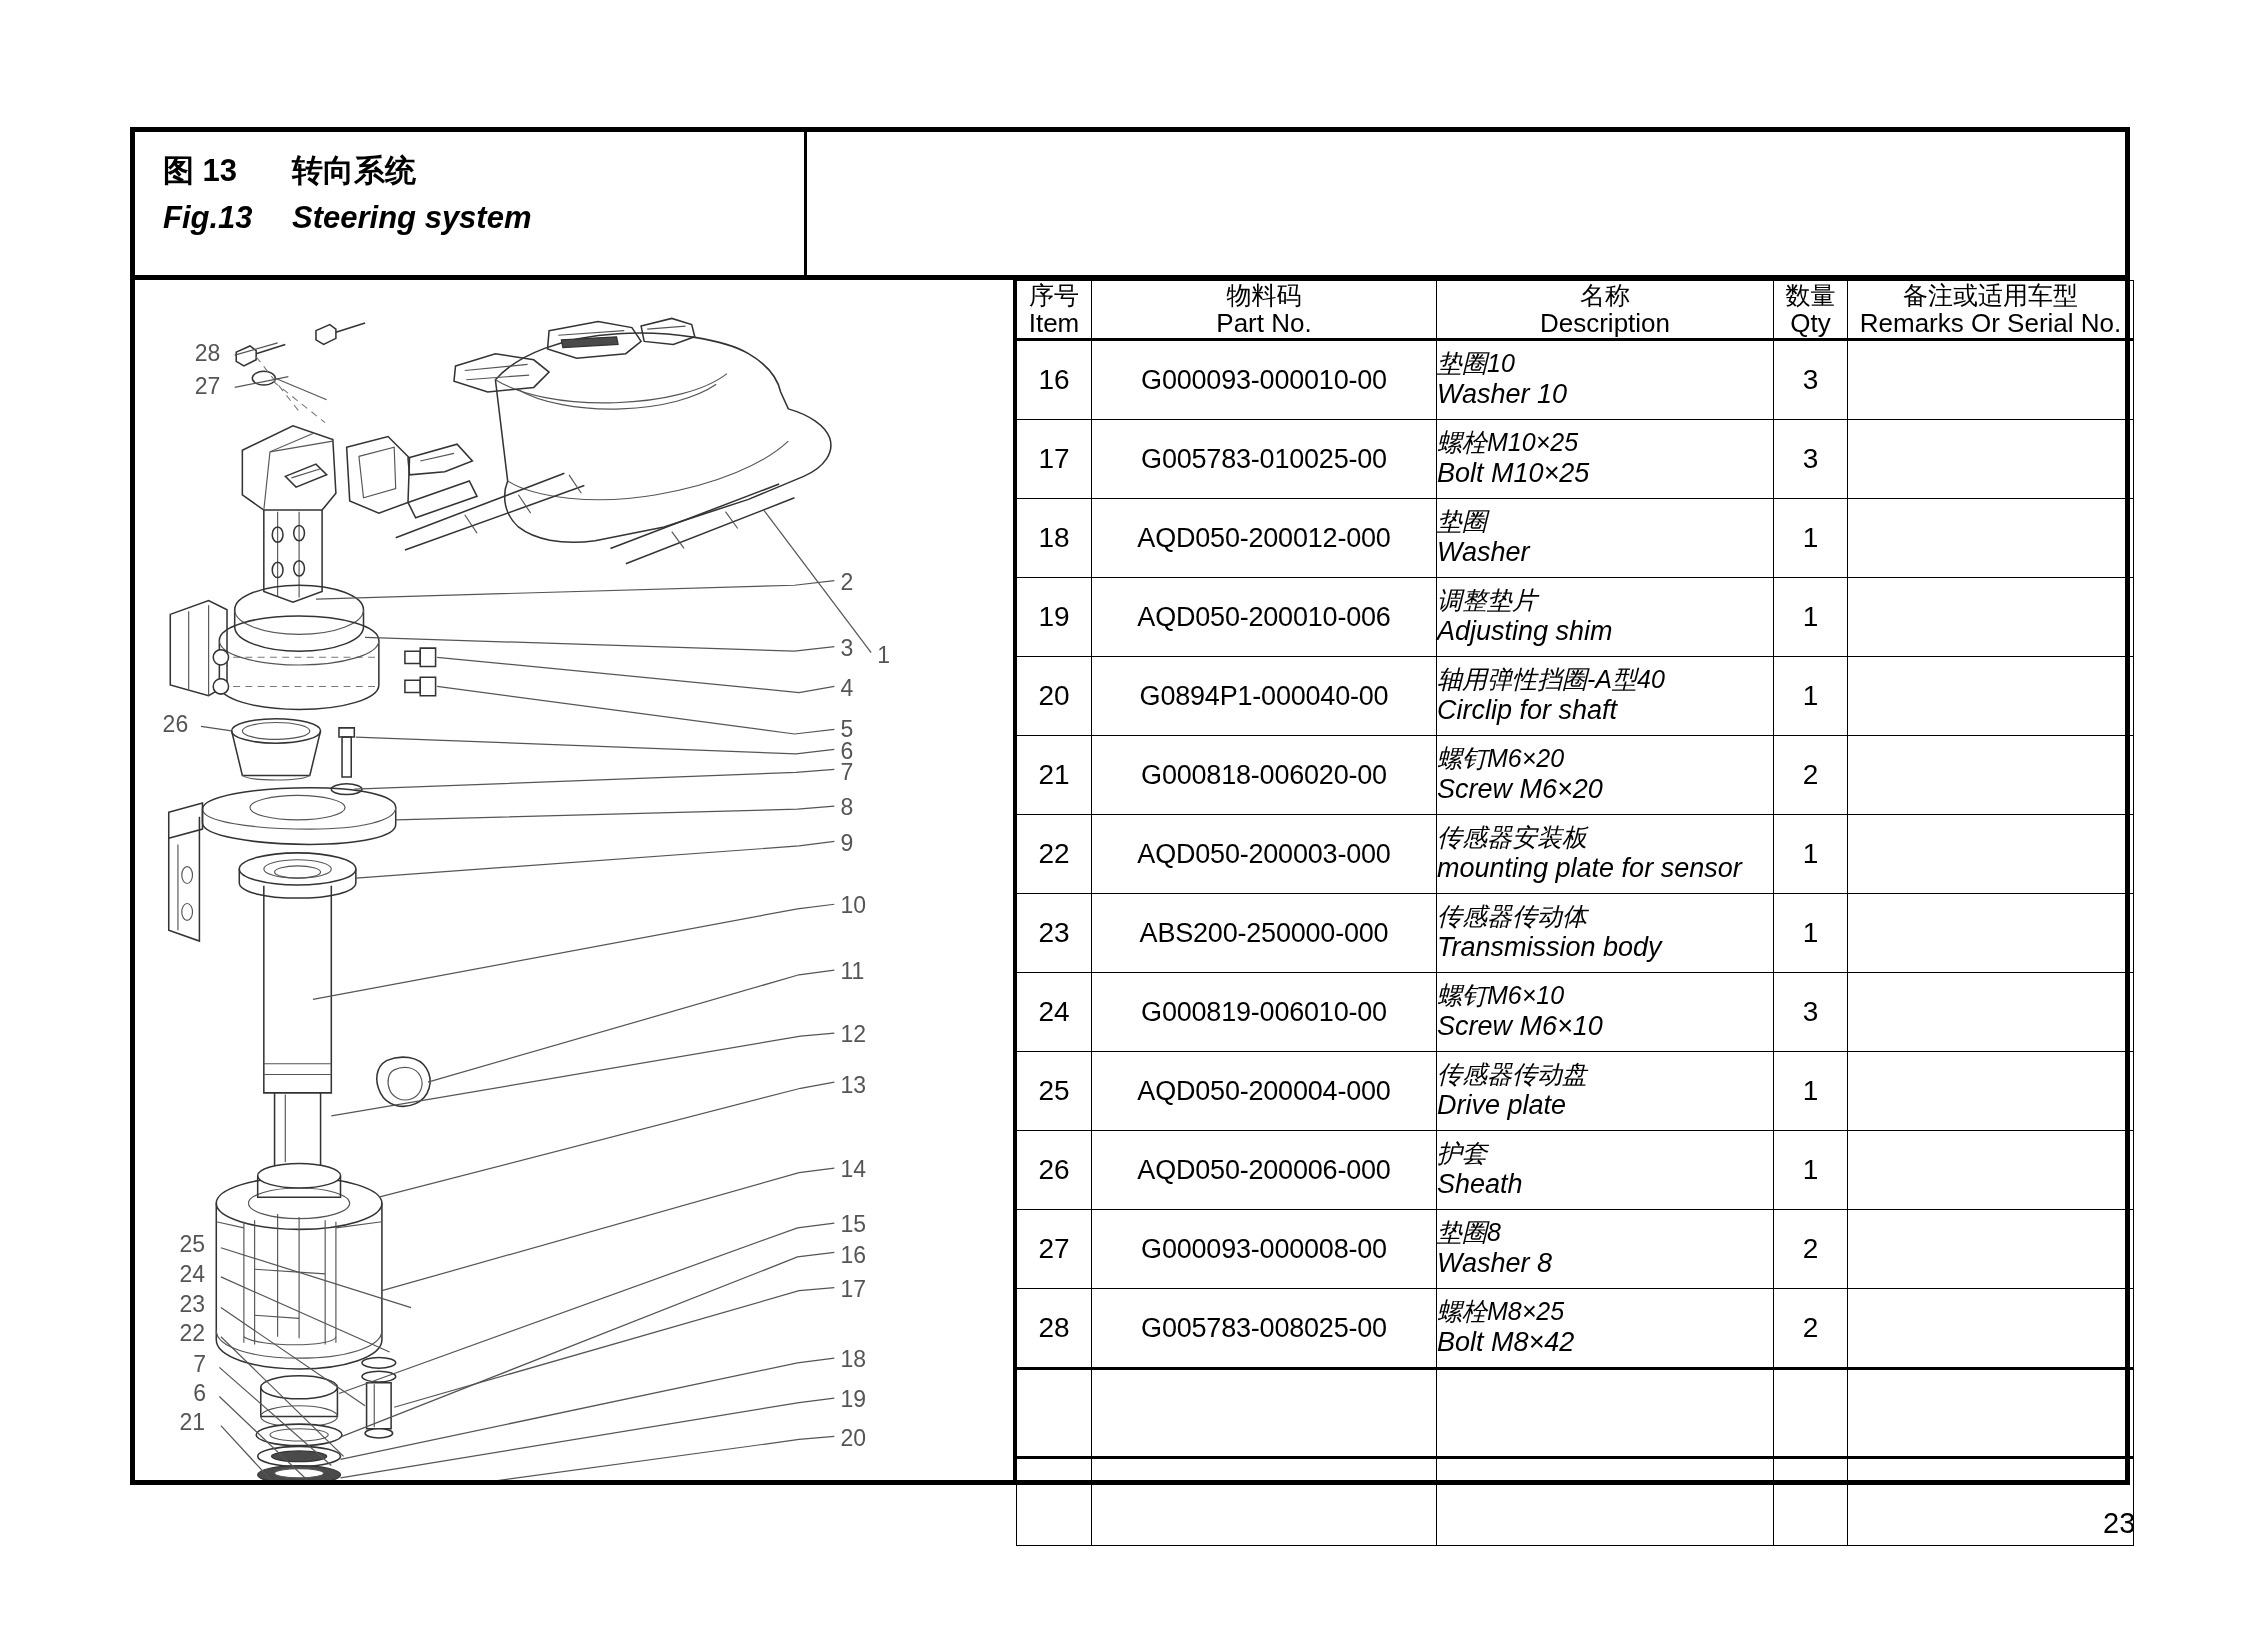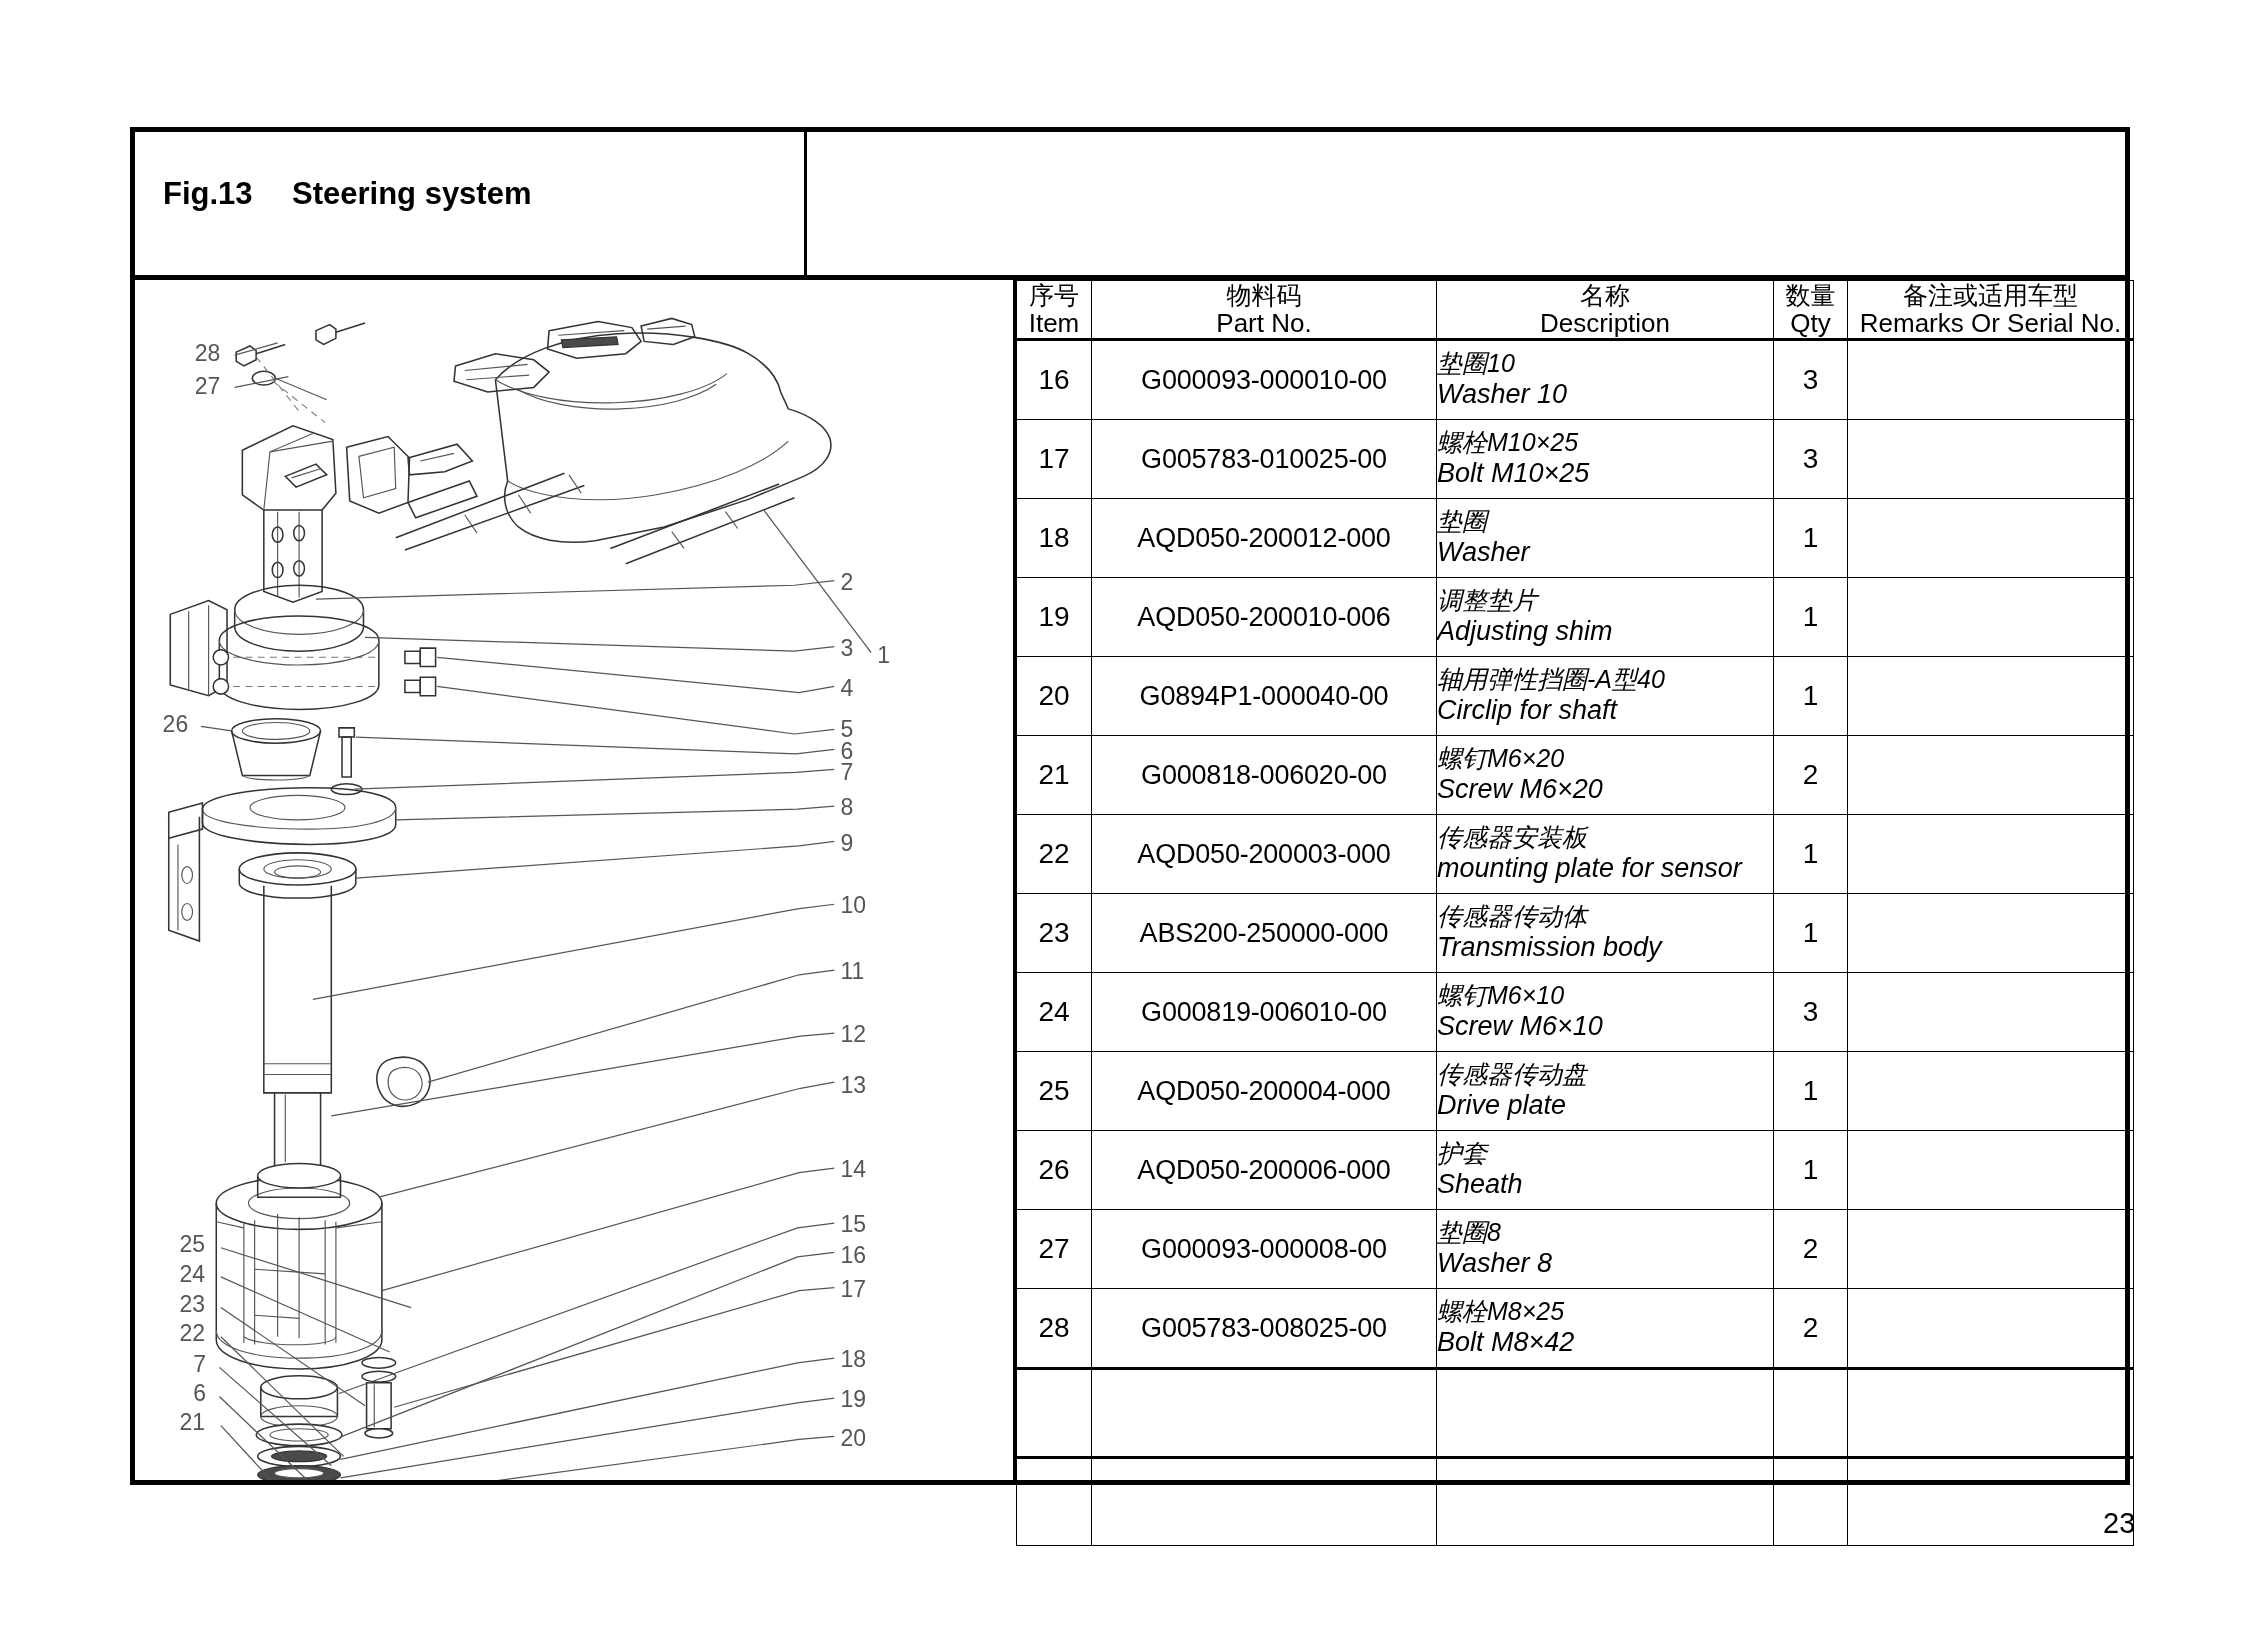--- a/index.html
+++ b/index.html
@@ -58,21 +58,21 @@
     letter-spacing: 0px;
     min-width: 115px;
   }
   .title-line .tl-text {
     font-weight: bold;
     font-size: 31px;
     padding-left: 14px;
   }
   .title-line.cn .tl-label { font-size: 31px; }
   .title-line.cn .tl-text { font-size: 31px; }
-  .title-line.en { margin-top: 26px; }
+  .title-line.en { margin-top: 8px; font-style: italic; }
 
   #model-header {
     position: absolute;
     left: 672px;
     top: 0;
     right: 0;
     height: 100%;
     display: flex;
     align-items: center;
     justify-content: center;
@@ -193,20 +193,24 @@
   .part-dark { fill: #4a4a4a; stroke: #333; stroke-width: 1.6; }
 </style>
 </head>
 <body>
 
 <div id="page-frame">
 
   <div id="header-band">
 
     <div id="title-block">
+      <div class="title-line cn">
+        <span class="tl-label">图 13</span>
+        <span class="tl-text">转向系统</span>
+      </div>
       <div class="title-line en">
         <span class="tl-label">Fig.13</span>
         <span class="tl-text">Steering system</span>
       </div>
     </div>
 
   </div>
 
   <div id="body-area">
 

